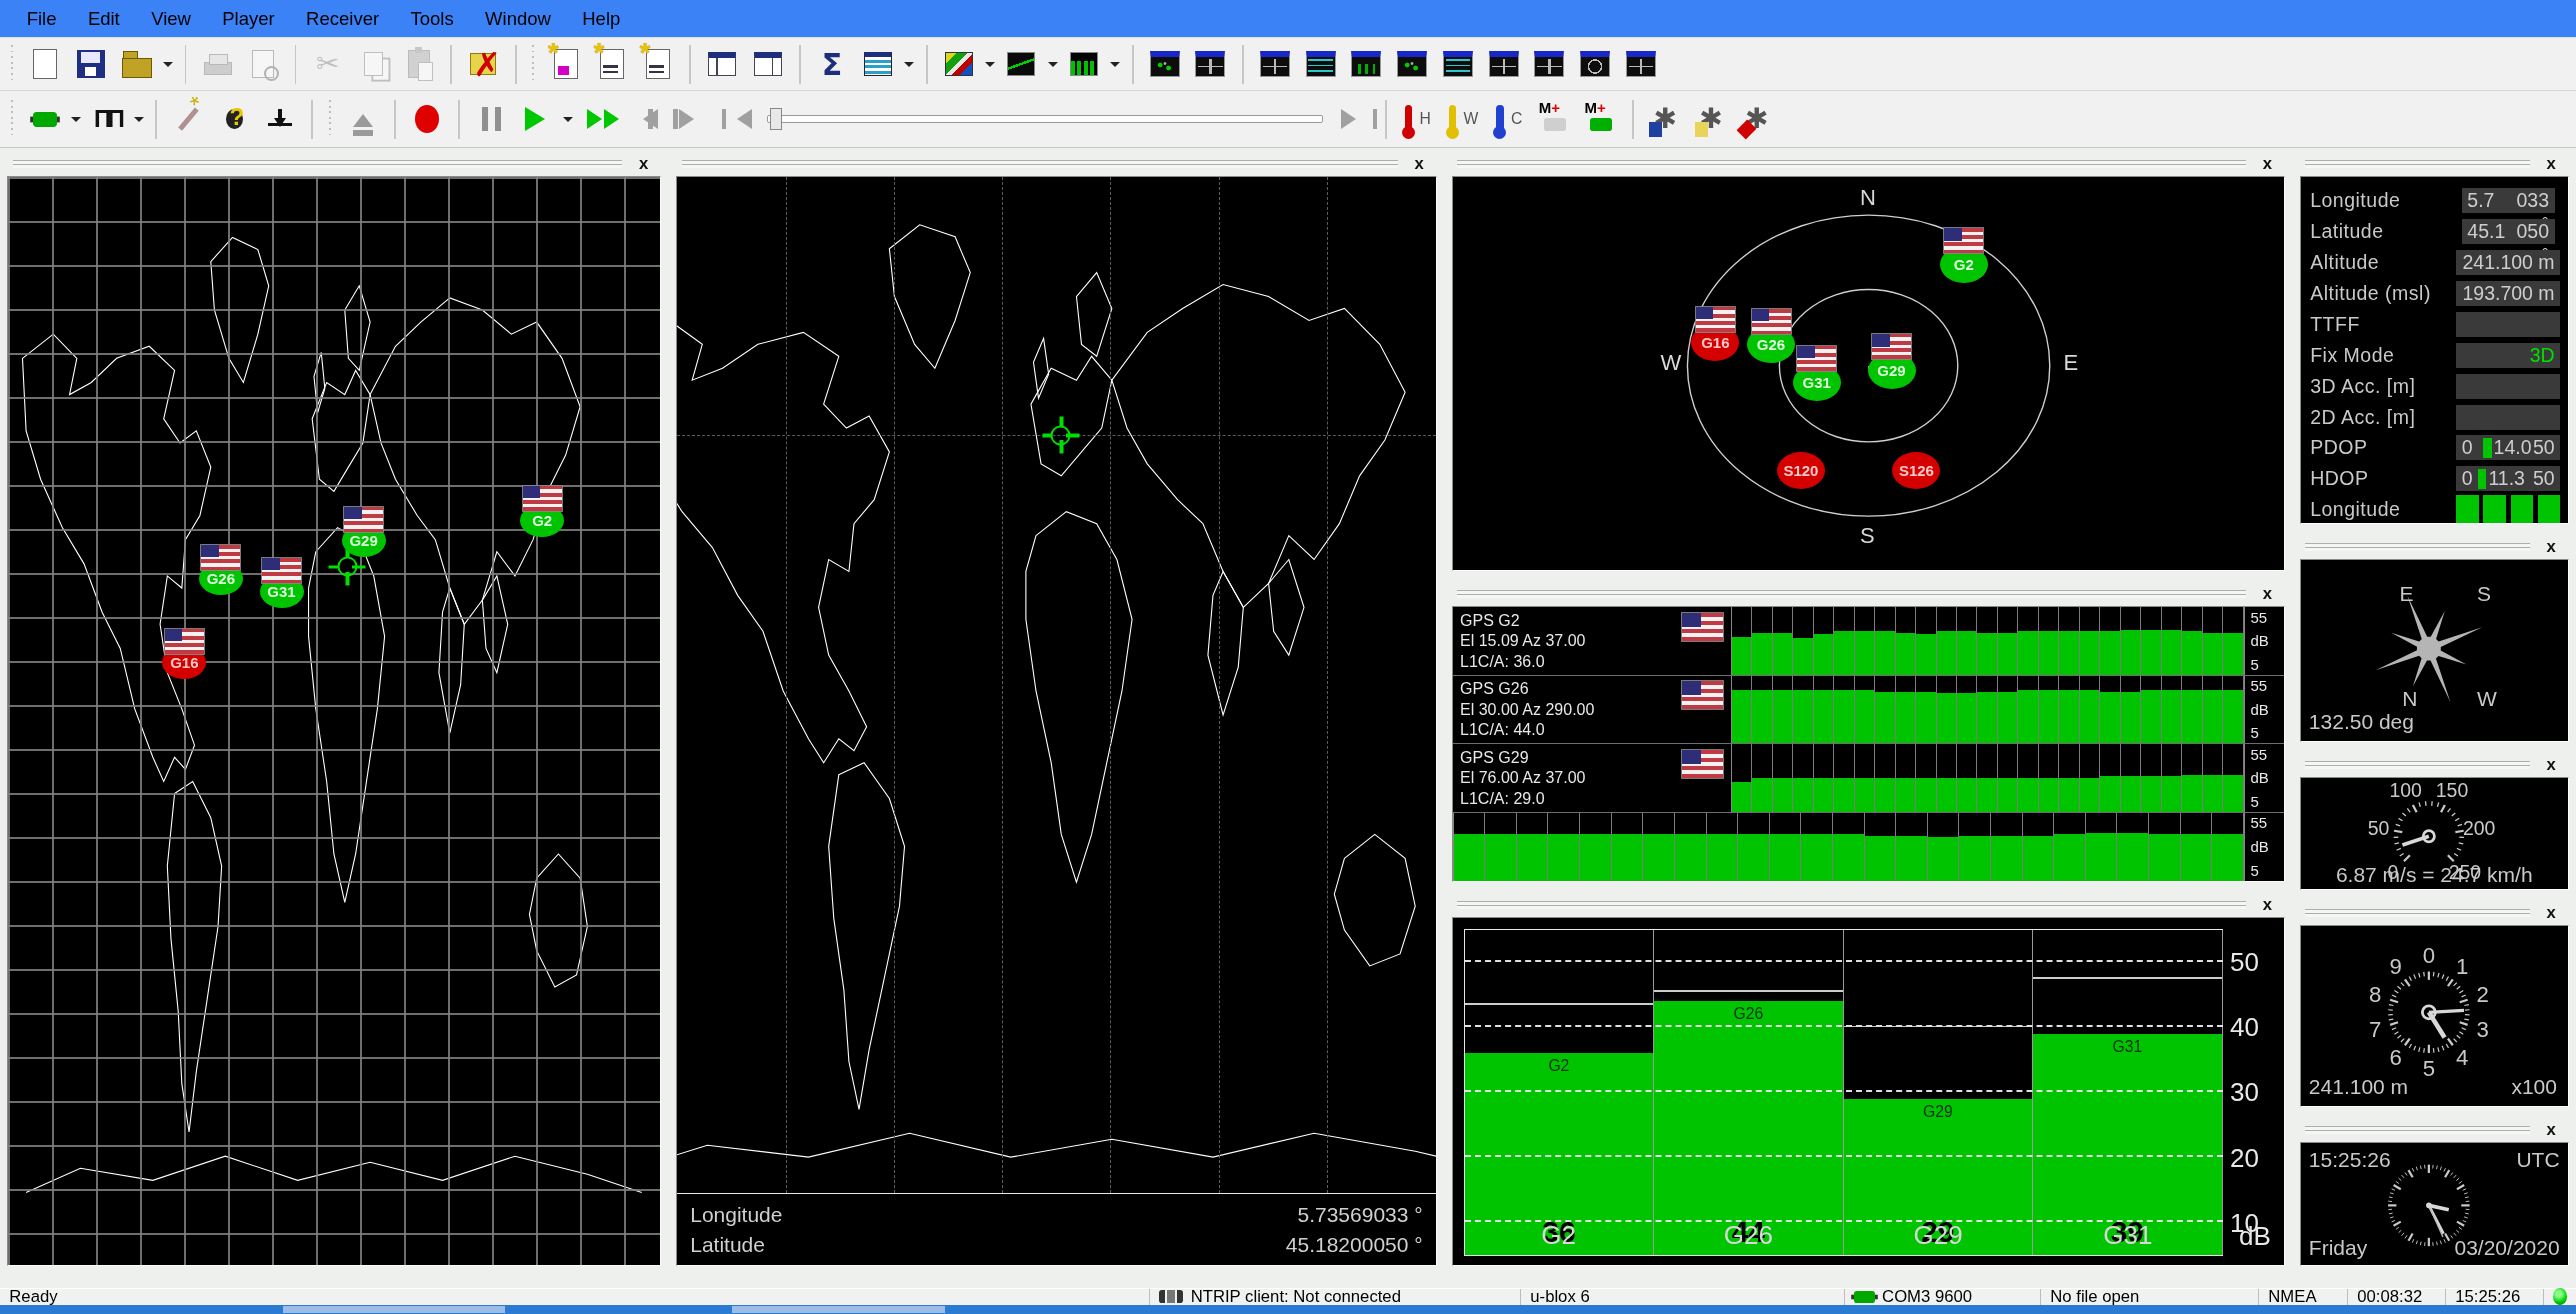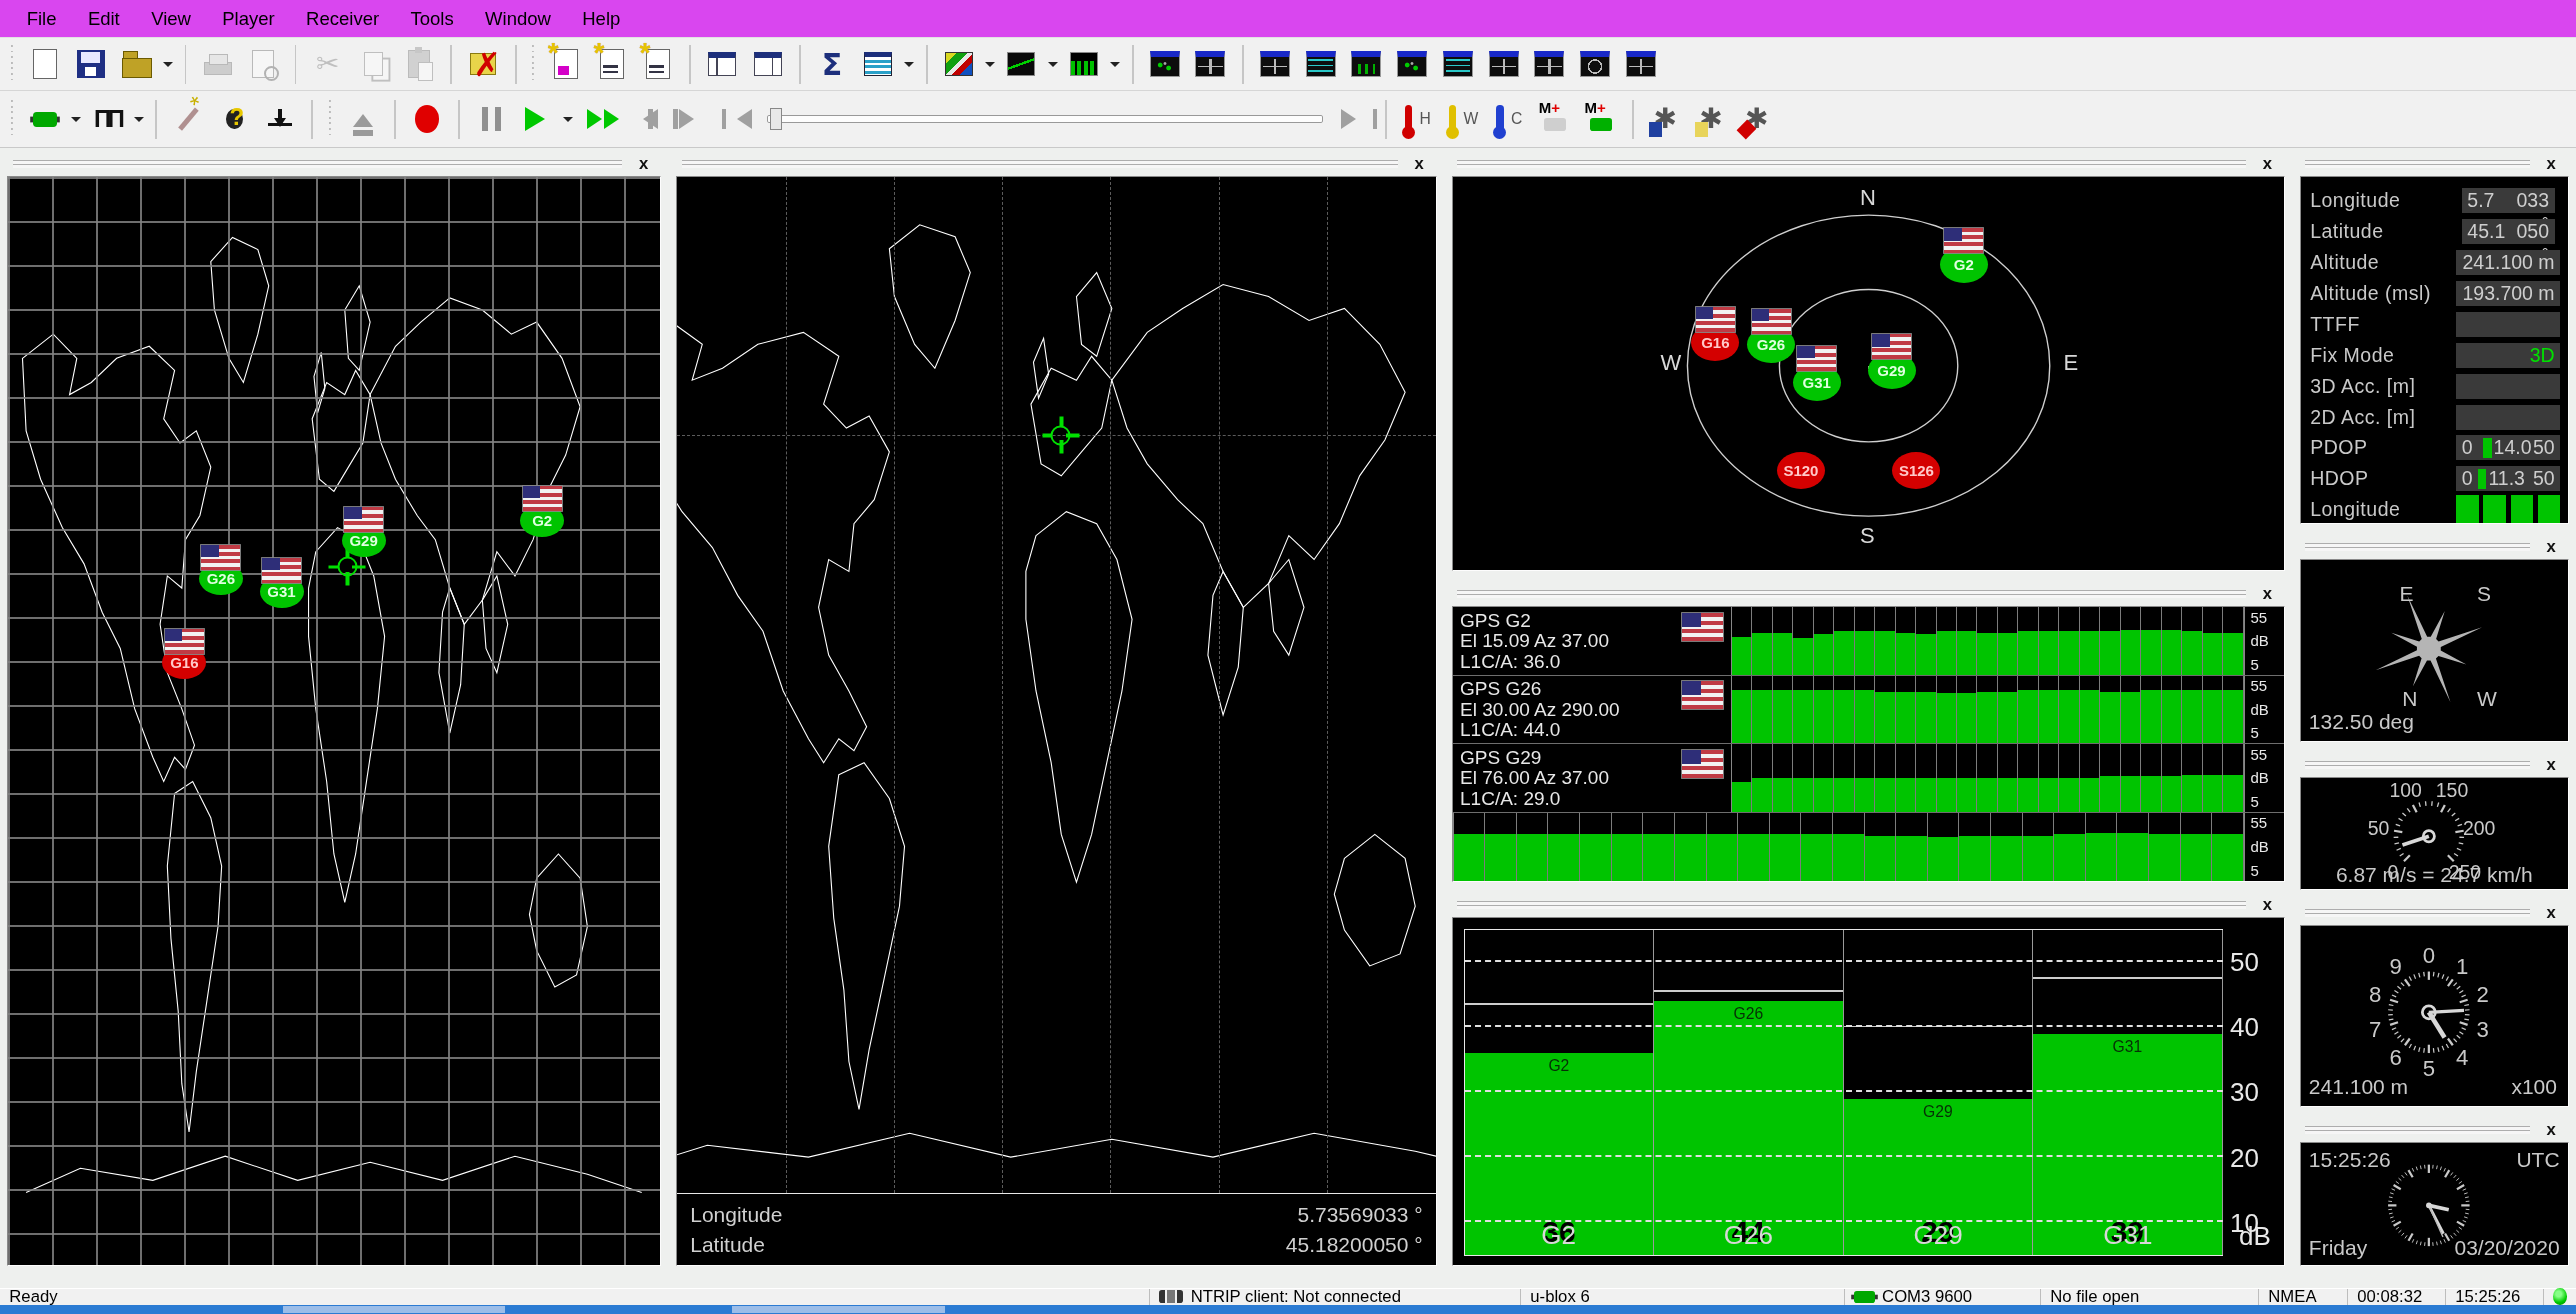--- a/index.html
+++ b/index.html
@@ -1,19 +1,19 @@
 <!DOCTYPE html>
 <html style="font-size:15px"><head>
 <meta charset="utf-8">
 <style>
 *{box-sizing:border-box;margin:0;padding:0}
 html,body{background:#444}
 #app{position:relative;width:2576px;height:1314px;background:#eef0ee;font-family:"Liberation Sans","DejaVu Sans",sans-serif;overflow:hidden;color:#000}
 
-#menubar{height:37px;background:#d946ef;display:flex;align-items:center;padding-left:11px;font-size:18.5px}
+#menubar{height:37px;background:#3b82f6;display:flex;align-items:center;padding-left:11px;font-size:18.5px}
 .menu-item{padding:6.5px 15.7px;cursor:default}
 .toolbar{background:#f1f1f1;display:flex;align-items:center;padding:0 3.7px}
 #toolbar1{height:54px;border-top:0.9px solid #e2e2e2;border-bottom:0.9px solid #d6d6d6}
 #toolbar2{height:57px;border-bottom:0.9px solid #c9c9c9}
 .tb-sep{width:1.9px;height:39px;background:#c6c6c6;margin:0 8.3px;flex:none}
 .tb-grip{width:9.3px;height:39px;margin:0 4.6px;background:repeating-linear-gradient(180deg,#bbb 0 1.9px,transparent 1.9px 5.6px);background-size:1.9px 100%;background-repeat:no-repeat;background-position:2.8px 0;flex:none}
 .tb-btn{width:44px;height:44px;display:flex;align-items:center;justify-content:center;position:relative;margin:0 0.9px;flex:none}
 .tb-caret{width:16.7px;height:44px;display:flex;align-items:center;justify-content:center;flex:none}
 .tb-caret i{width:0;height:0;border:5.6px solid transparent;border-top-color:#222;margin-top:5.6px}
 .dim{opacity:.4;filter:grayscale(1)}
@@ -112,21 +112,21 @@
 .crosshair i{position:absolute;top:15px;left:-1.9px;width:37px;height:3.7px;background:linear-gradient(90deg,#00e000 0 9.3px,transparent 9.3px 24px,#00e000 24px)}
 #coords{height:72px;border-top:1.9px solid #e8e8e8;background:#000;color:#d0d0d0;font-size:21px;padding:5.6px 13px;flex:none}
 #coords .crow{display:flex;justify-content:space-between;line-height:30px}
 
 #sky-n,#sky-e,#sky-s,#sky-w{position:absolute;color:#d8d8d8;font-size:22px}
 .skysat .satblob{width:48px;height:37px}
 #skydot{position:absolute;width:3.7px;height:3.7px;background:#bbb;left:50%;top:48%}
 
 .sigrow{display:flex;height:25%;border-bottom:1.9px solid #6e6e6e;position:relative}
 .sigrow:last-child{border-bottom:none}
-.siginfo{width:278px;flex:none;padding:3.7px 7.4px;color:#e8e8e8;font-size:19px;line-height:20.4px;position:relative}
+.siginfo{width:278px;flex:none;padding:3.7px 7.4px;color:#e8e8e8;font-size:16px;line-height:20.4px;position:relative}
 .siginfo .satflag{position:absolute;right:7.4px;top:5.6px;width:41px;height:28px;margin:0}
 .sigbars{flex:1;display:flex;align-items:stretch;border-left:1.9px solid #888;border-right:1.9px solid #888}
 .sigbar{flex:1;border-right:1.9px solid #7c7c7c;position:relative}
 .sigbar i{position:absolute;left:0;right:0;bottom:0;background:#00c400}
 .sigscale{width:39px;flex:none;color:#e8e8e8;font-size:15px;display:flex;flex-direction:column;justify-content:space-between;align-items:flex-start;padding:1.9px 0 1.9px 5.6px}
 
 #chart{position:absolute;inset:11px 9.3px 9.3px 11px;display:flex}
 #plot{flex:1;position:relative;border:1.9px solid #e8e8e8;border-right:none;display:flex}
 .bcol{flex:1;position:relative;border-right:1.9px solid #9a9a9a}
 .bfill{position:absolute;left:0;right:0;bottom:0;background:#00c400}

